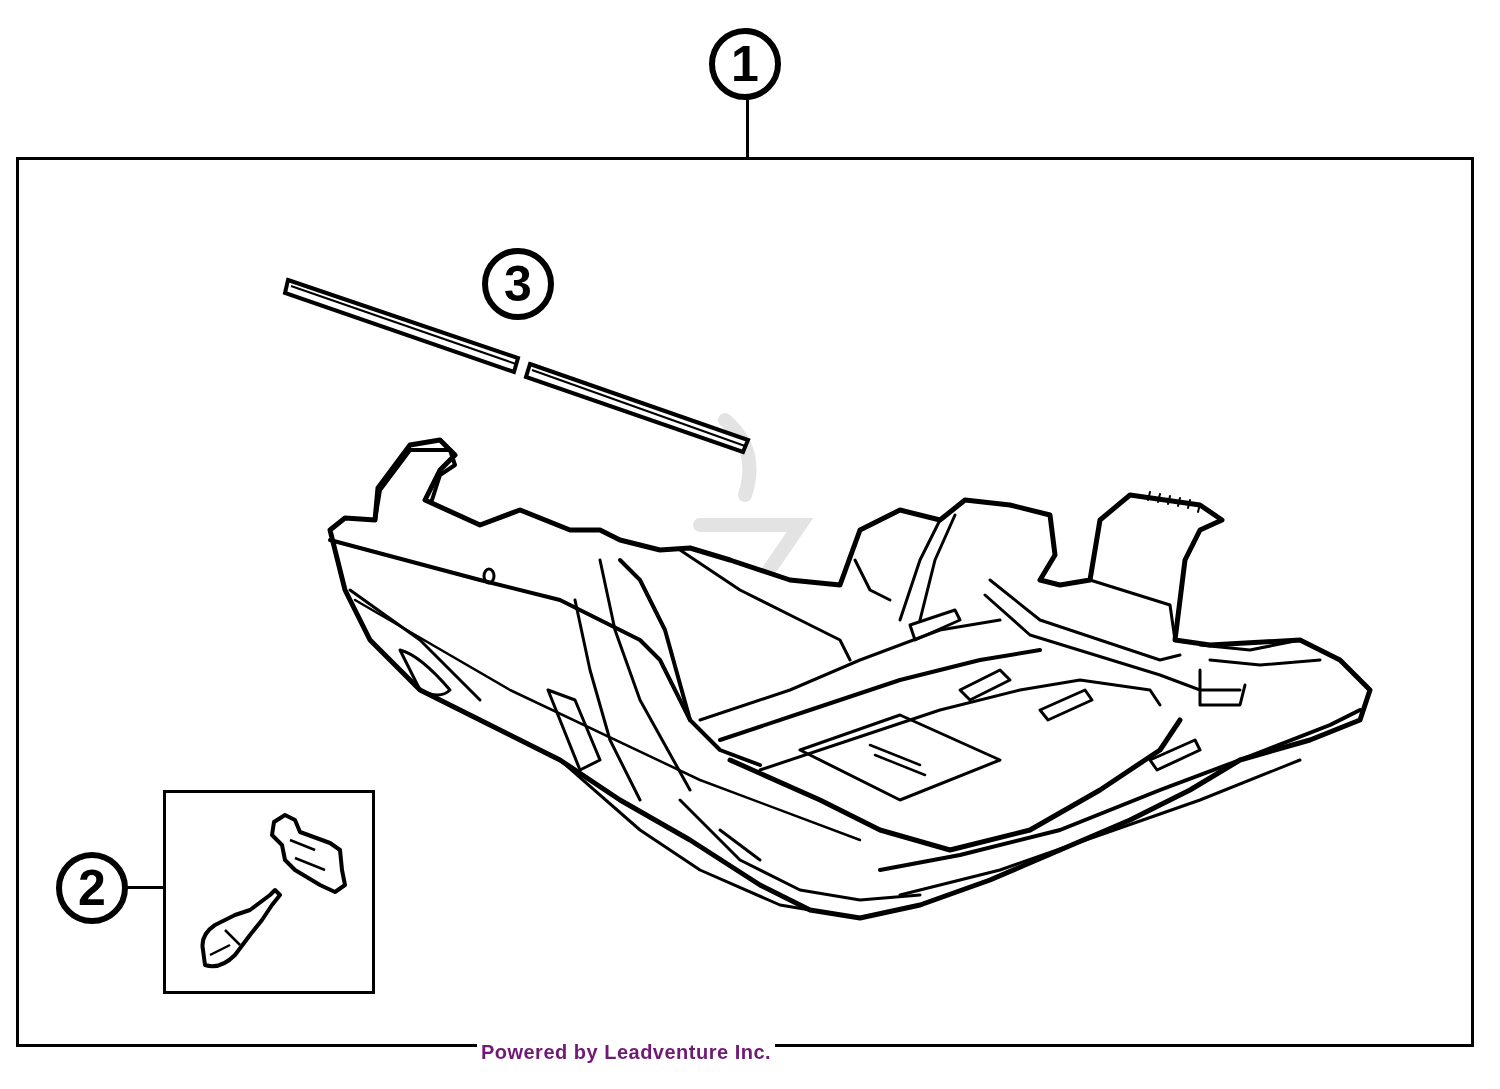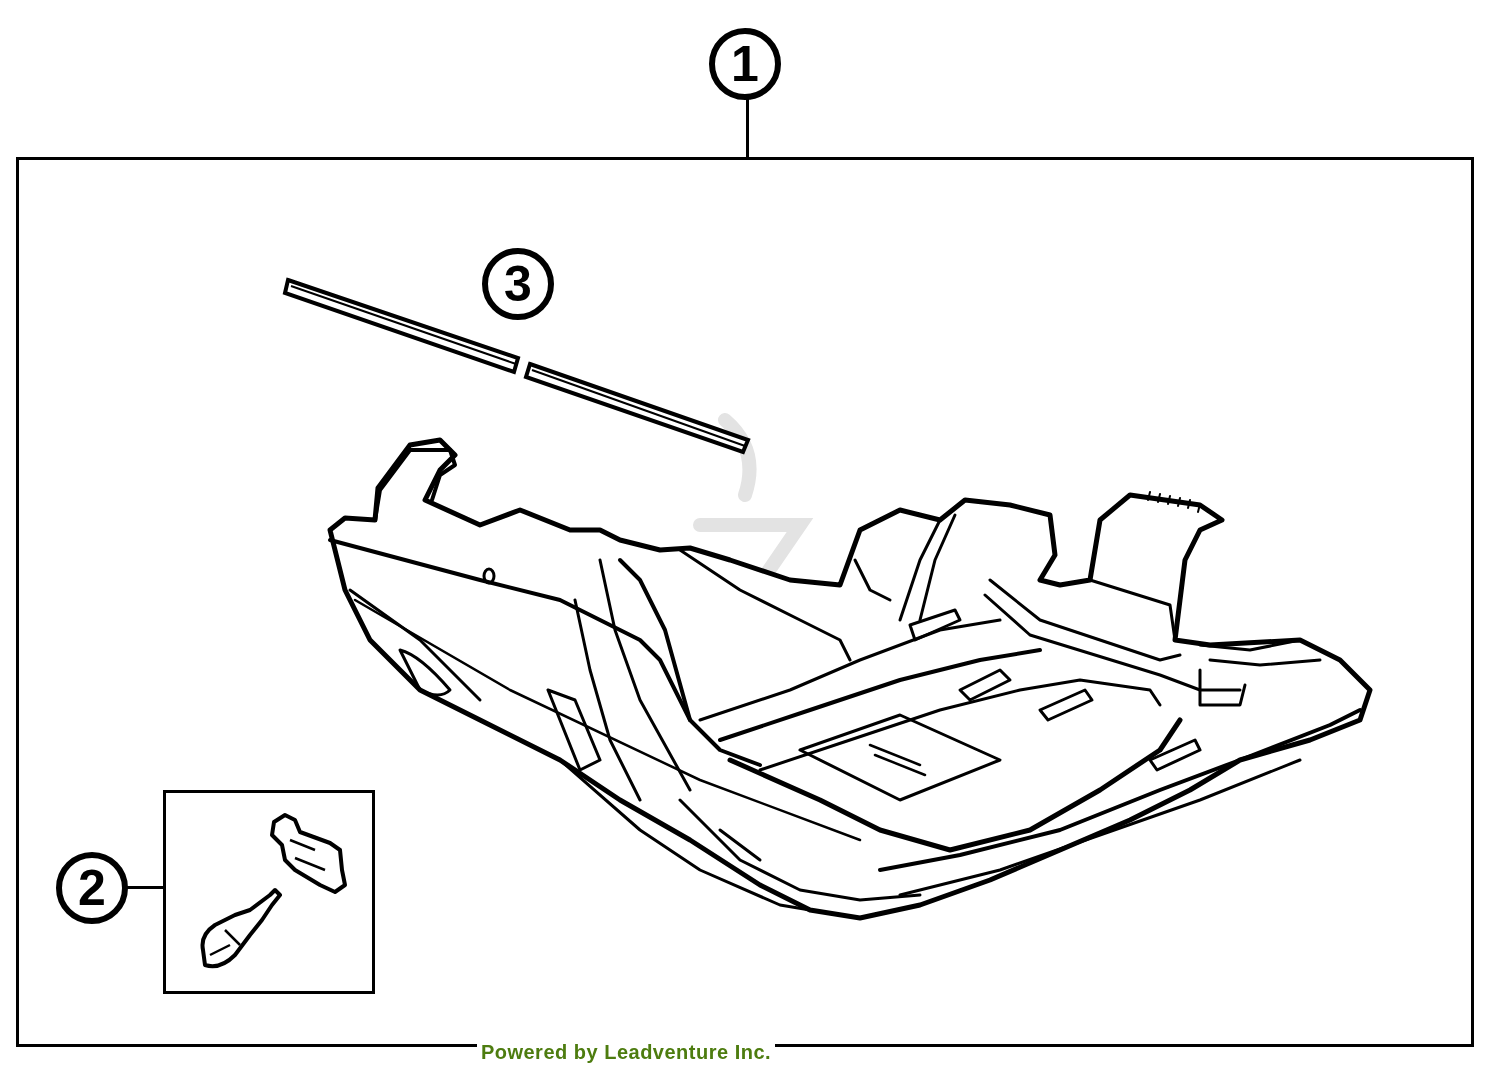--- a/index.html
+++ b/index.html
@@ -73,21 +73,21 @@
     }
     .footer {
       position: absolute;
       left: 0;
       width: 1252px;
       top: 1041px;
       text-align: center;
       font-size: 20px;
       font-weight: bold;
       letter-spacing: 0.5px;
-      color: #4d7c0f;
+      color: #701a75;
       background: transparent;
     }
     .footer span {
       background: #fff;
       padding: 0 4px;
     }
     .watermark {
       position: absolute;
       left: 480px;
       top: 640px;

